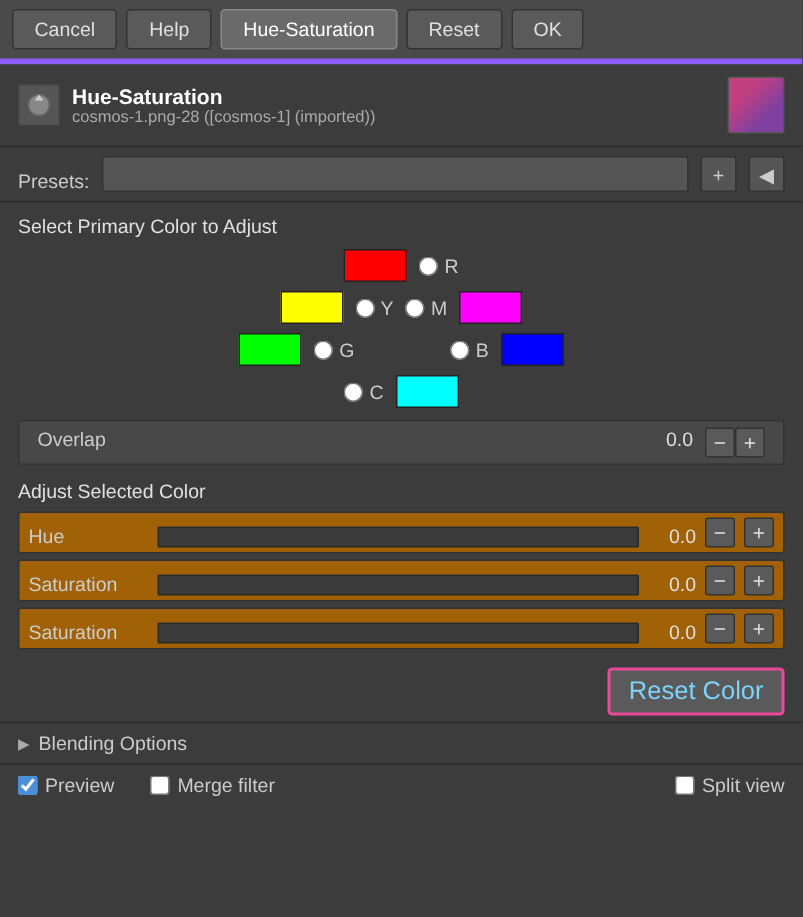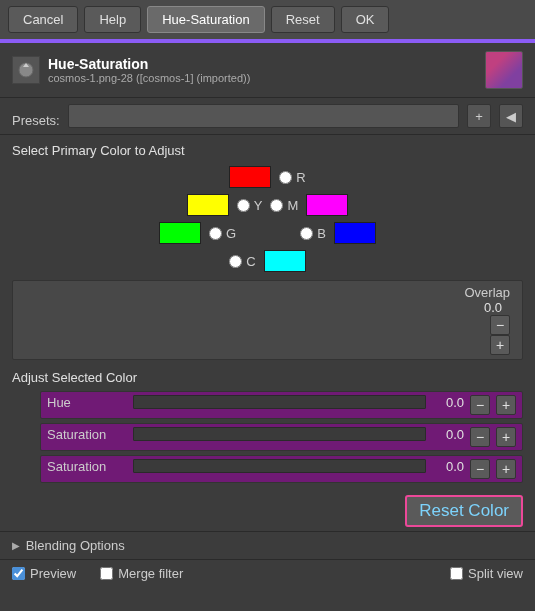--- a/index.html
+++ b/index.html
@@ -149,51 +149,49 @@
       color: #fff;
       padding: 4px 12px;
       border-radius: 2px;
       cursor: pointer;
       font-size: 13px;
     }
 
     
     .overlap-row {
       display: flex;
-      align-items: flex-end;
+      align-items: flex-start;
       padding: 4px 12px;
       margin: 4px 12px;
       background: #484848;
       border: 1px solid #333;
       border-radius: 2px;
-      flex-direction: column;
     }
     .overlap-label { flex: 1; color: #ccc; font-size: 13px; }
     .overlap-value { color: #e0e0e0; margin-right: 8px; font-size: 13px; }
 
     
     .adjust-section {
       padding: 6px 12px 4px;
     }
     .adjust-title {
       font-size: 13px;
       color: #e0e0e0;
       margin-bottom: 6px;
     }
 
     .slider-row {
       display: flex;
-      align-items: flex-start;
-      background: #701a75;
+      align-items: flex-end;
+      background: #a16207;
       border: 1px solid #333;
       border-radius: 2px;
       margin-bottom: 4px;
       padding: 3px 6px;
       gap: 6px;
-      margin-left: 28px;
     }
     .slider-label {
       width: 80px;
       color: #ccc;
       font-size: 13px;
       flex-shrink: 0;
     }
     .slider-track {
       flex: 1;
       height: 14px;

